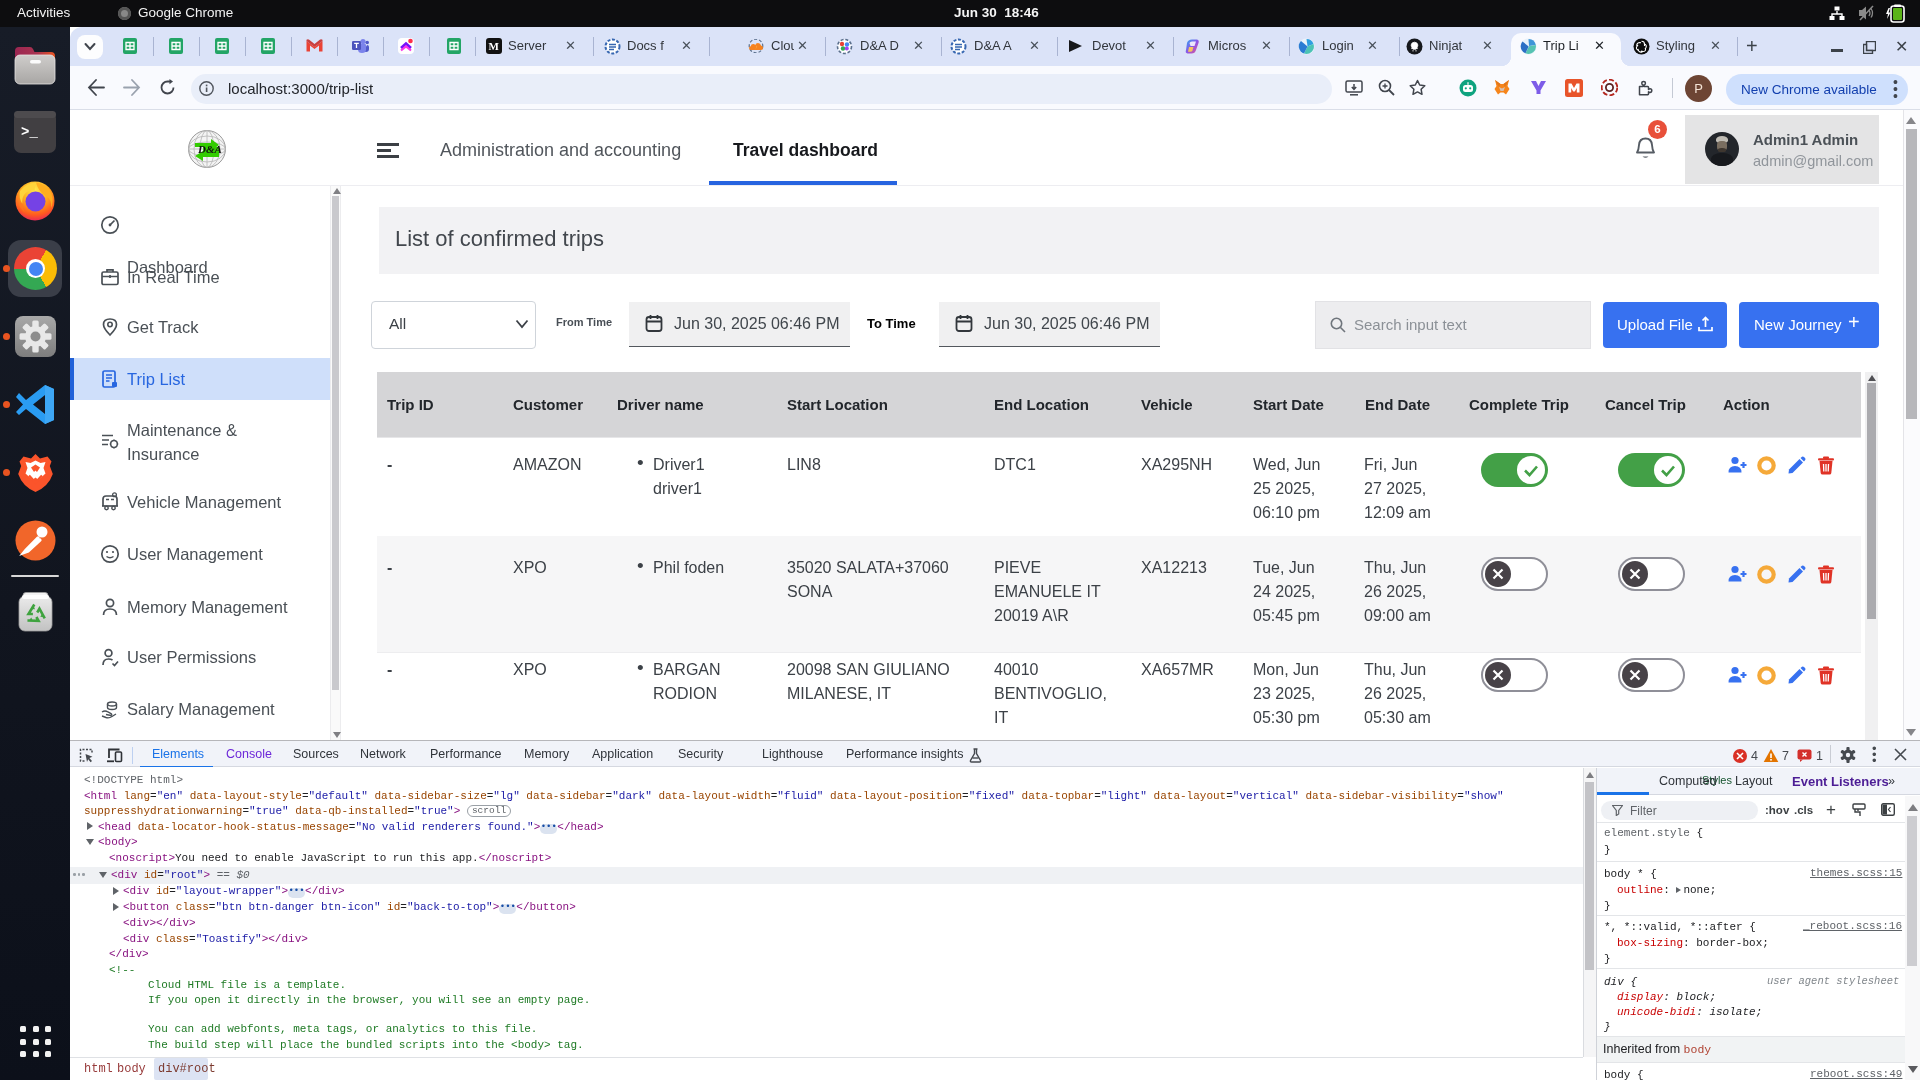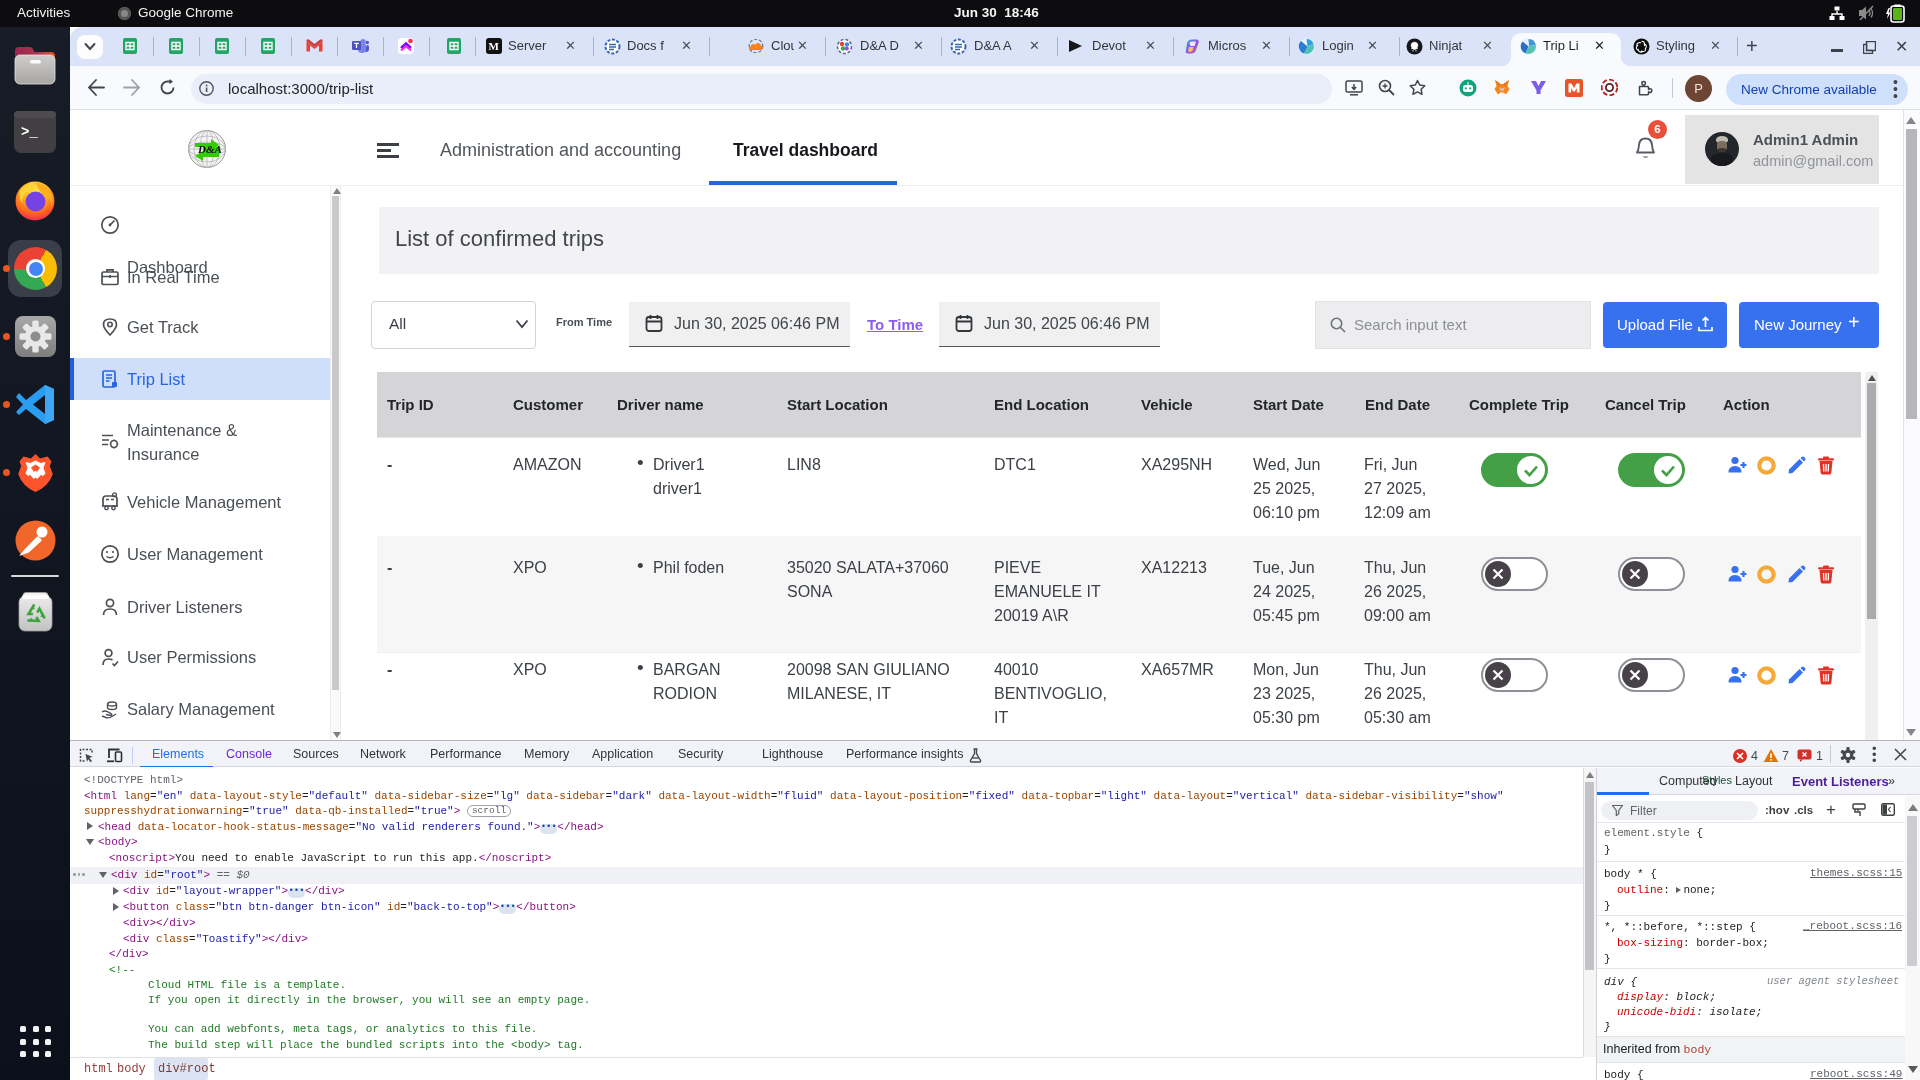--- a/index.html
+++ b/index.html
@@ -517,21 +517,21 @@
     <circle cx="10" cy="10" r="8.2" fill="none" stroke="#4a5056" stroke-width="1.7"></circle>
     <circle cx="7" cy="8" r="1.1" fill="#4a5056"></circle>
     <circle cx="13" cy="8" r="1.1" fill="#4a5056"></circle>
     <path d="M6.5 12.5 Q10 15 13.5 12.5" stroke="#4a5056" stroke-width="1.5" fill="none"></path>
   </svg>
 <div class="mitem" style="top:545px;">User Management</div>
 <svg class="a" style="left:100px;top:597px" width="20" height="20" viewBox="0 0 20 20">
     <circle cx="10" cy="6" r="3.6" fill="none" stroke="#4a5056" stroke-width="1.7"></circle>
     <path d="M3.5 18 Q3.5 12 10 12 Q16.5 12 16.5 18" fill="none" stroke="#4a5056" stroke-width="1.7"></path>
   </svg>
-<div class="mitem" style="top:598px;">Driver Listeners</div>
+<div class="mitem" style="top:598px;">Memory Management</div>
 <svg class="a" style="left:100px;top:647px" width="20" height="20" viewBox="0 0 20 20">
     <circle cx="8.5" cy="6" r="3.4" fill="none" stroke="#4a5056" stroke-width="1.7"></circle>
     <path d="M3 18 Q3 12 8.5 12 Q11 12 12.5 13" fill="none" stroke="#4a5056" stroke-width="1.7"></path>
     <path d="M12.5 16.5 L14.5 18.5 L18 14.5" fill="none" stroke="#4a5056" stroke-width="1.7"></path>
   </svg>
 <div class="mitem" style="top:648px;">User Permissions</div>
 <svg class="a" style="left:100px;top:699px" width="20" height="20" viewBox="0 0 20 20">
     <ellipse cx="12" cy="5" rx="4.5" ry="2" fill="none" stroke="#4a5056" stroke-width="1.4"></ellipse>
     <path d="M7.5 5 L7.5 8.5 Q7.5 10.5 12 10.5 Q16.5 10.5 16.5 8.5 L16.5 5 M7.5 8.5 Q7.5 10.5 12 10.5" fill="none" stroke="#4a5056" stroke-width="1.4"></path>
     <path d="M2 13 Q5 11 8 13 L11 14.5 Q12.5 15.5 11 16.5 L6 15.5 M2 17 L6 18.5 Q9 19.5 12 17.5 L16 15" fill="none" stroke="#4a5056" stroke-width="1.4"></path>
@@ -546,21 +546,21 @@
 <svg class="a" style="left:515px;top:319px" width="14" height="10" viewBox="0 0 14 10">
     <path d="M1.5 1.5 L7 8 L12.5 1.5" stroke="#3c4147" stroke-width="1.8" fill="none"></path>
   </svg>
 <div class="a" style="left:556px;top:316px;font-size:11px;font-weight:bold;color:#494f56;">From Time</div>
 <div class="a" style="left:629px;top:302px;width:221px;height:44px;background:#f0f0f1;border-bottom:1.5px solid #53585e;"></div>
 <svg class="a" style="left:645px;top:314px" width="18" height="19" viewBox="0 0 18 19">
     <rect x="1.5" y="3" width="15" height="14" rx="2.5" fill="none" stroke="#32373c" stroke-width="1.8"></rect>
     <path d="M5.5 1 L5.5 5 M12.5 1 L12.5 5 M1.5 7.5 L16.5 7.5" stroke="#32373c" stroke-width="1.8"></path>
   </svg>
 <div class="a" style="left:674px;top:315px;font-size:16px;color:#40464c;">Jun 30, 2025 06:46 PM</div>
-<div class="a" style="left:867px;top:316px;font-size:15px;font-weight:bold;color:#8b5cf6;text-decoration:underline;">To Time</div>
+<div class="a" style="left:867px;top:316px;font-size:13px;font-weight:bold;color:#000000;">To Time</div>
 <div class="a" style="left:939px;top:302px;width:221px;height:44px;background:#f0f0f1;border-bottom:1.5px solid #53585e;"></div>
 <svg class="a" style="left:955px;top:314px" width="18" height="19" viewBox="0 0 18 19">
     <rect x="1.5" y="3" width="15" height="14" rx="2.5" fill="none" stroke="#32373c" stroke-width="1.8"></rect>
     <path d="M5.5 1 L5.5 5 M12.5 1 L12.5 5 M1.5 7.5 L16.5 7.5" stroke="#32373c" stroke-width="1.8"></path>
   </svg>
 <div class="a" style="left:984px;top:315px;font-size:16px;color:#40464c;">Jun 30, 2025 06:46 PM</div>
 
 <div class="a" style="left:1315px;top:301px;width:276px;height:48px;background:#ededef;border:1px solid #e2e2e5;box-sizing:border-box;"></div>
 <svg class="a" style="left:1330px;top:317px" width="16" height="16" viewBox="0 0 16 16">
     <circle cx="6.5" cy="6.5" r="5.2" fill="none" stroke="#6f757c" stroke-width="1.6"></circle>
@@ -866,21 +866,21 @@
   </svg>
 <div class="a" style="left:1597px;top:822px;width:308px;height:1px;background:#e3e5e8;"></div>
 <div class="sline" style="left:1604px;top:826px;"><span class="gr">element.style</span> {</div>
 <div class="sline" style="left:1604px;top:843px;">}</div>
 <div class="a" style="left:1597px;top:861px;width:308px;height:1px;background:#e3e5e8;"></div>
 <div class="sline" style="left:1604px;top:867px;">body * {</div>
 <div class="a mono" style="left:1810px;top:867px;font-size:11px;color:#5f6368;text-decoration:underline;">themes.scss:15</div>
 <div class="sline" style="left:1617px;top:883px;"><span style="color:#c80000">outline</span>: <span style="display:inline-block;width:0;height:0;border-left:5px solid #5f6368;border-top:3.5px solid transparent;border-bottom:3.5px solid transparent;margin-right:2px;"></span>none;</div>
 <div class="sline" style="left:1604px;top:899px;">}</div>
 <div class="a" style="left:1597px;top:915px;width:308px;height:1px;background:#e3e5e8;"></div>
-<div class="sline" style="left:1604px;top:920px;">*, *::before, *::step {</div>
+<div class="sline" style="left:1604px;top:920px;">*, *::valid, *::after {</div>
 <div class="a mono" style="left:1803px;top:920px;font-size:11px;color:#5f6368;text-decoration:underline;">_reboot.scss:16</div>
 <div class="sline" style="left:1617px;top:936px;"><span style="color:#c80000">box-sizing</span>: border-box;</div>
 <div class="sline" style="left:1604px;top:952px;">}</div>
 <div class="a" style="left:1597px;top:968px;width:308px;height:1px;background:#e3e5e8;"></div>
 <div class="sline" style="left:1604px;top:975px;"><i>div {</i></div>
 <div class="a mono" style="left:1767px;top:975px;font-size:10.5px;color:#80868b;font-style:italic;">user agent stylesheet</div>
 <div class="sline" style="left:1617px;top:990px;"><i><span style="color:#c80000">display</span>: block;</i></div>
 <div class="sline" style="left:1617px;top:1005px;"><i><span style="color:#c80000">unicode-bidi</span>: isolate;</i></div>
 <div class="sline" style="left:1604px;top:1020px;"><i>}</i></div>
 <div class="a" style="left:1597px;top:1036px;width:308px;height:1px;background:#e3e5e8;"></div>

